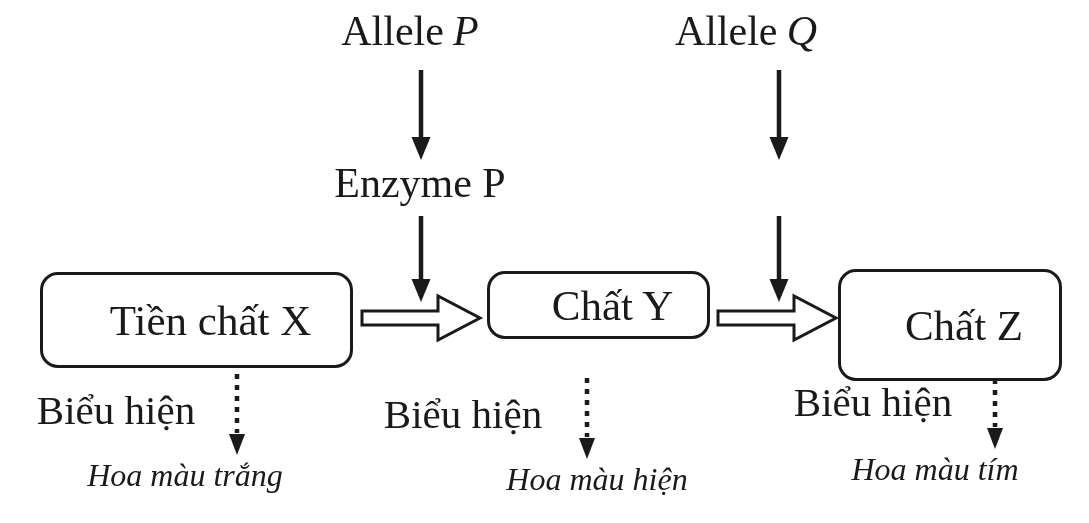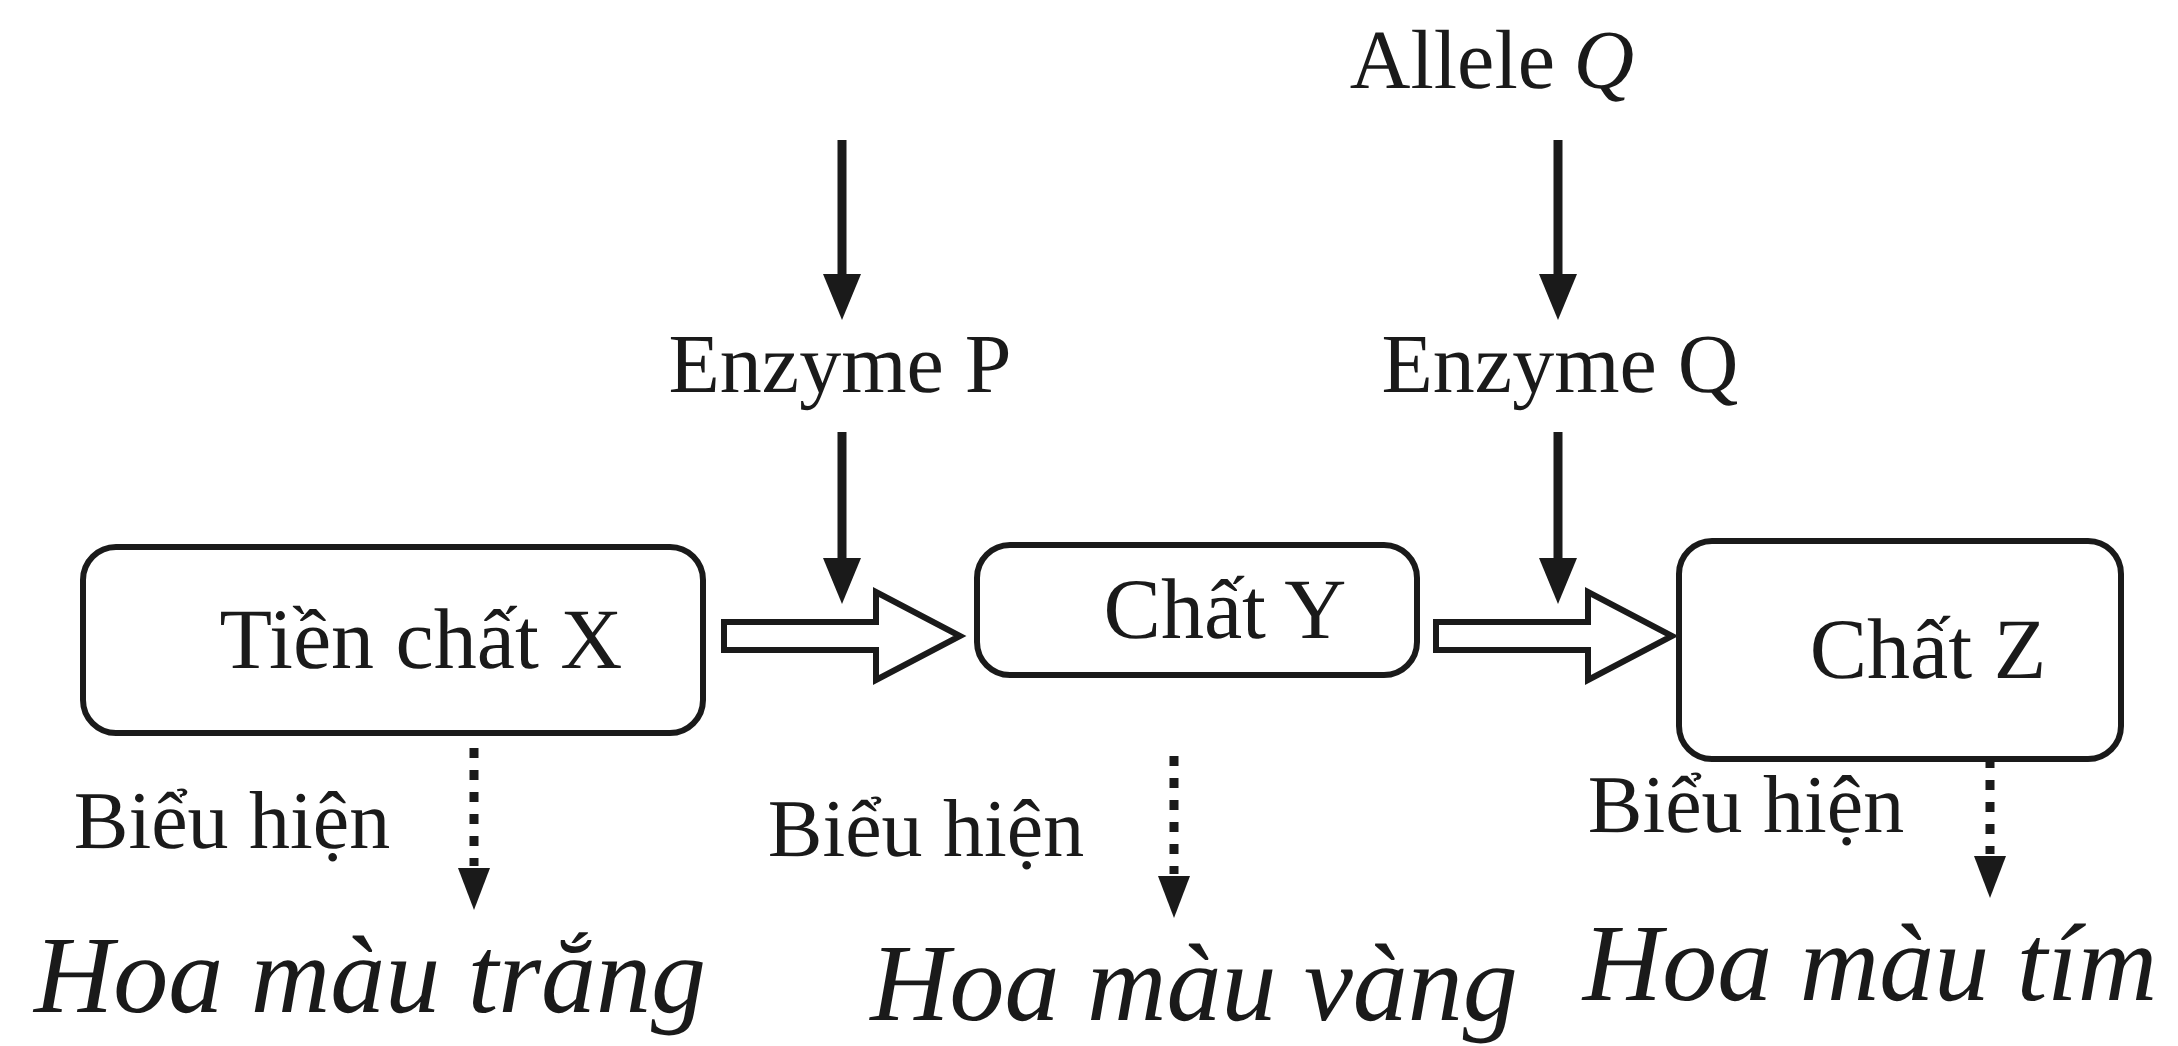--- a/index.html
+++ b/index.html
@@ -11,21 +11,21 @@
     background:#ffffff;
     font-family:"Liberation Serif","DejaVu Serif",serif;
     color:#1a1a1a;
     overflow:hidden;
   }
   .label { position:absolute; text-align:center; white-space:nowrap; line-height:1.1; }
   .t-allele { font-size:42px; }
   .t-allele .sym { font-style:italic; margin-left:0.22em; }
   .t-enzyme { font-size:42px; }
   .t-expr   { font-size:41px; }
-  .t-pheno  { font-size:55px; font-style:italic; }
+  .t-pheno  { font-size:32px; font-style:italic; }
   .box {
     position:absolute;
     border:3.5px solid #1a1a1a;
     border-radius:18px;
     background:#ffffff;
     display:flex; align-items:center; justify-content:center;
     font-size:43px;
     z-index:2;
     padding-left:28px;
   }
@@ -81,38 +81,40 @@
     <g>
       <line class="ink-line" x1="587" y1="378" x2="587" y2="437" stroke-width="4.5" stroke-dasharray="5 6"></line>
       <polygon class="ink-fill" points="587,459 579,438 595,438"></polygon>
     </g>
     <g>
       <line class="ink-line" x1="995" y1="368" x2="995" y2="427" stroke-width="4.5" stroke-dasharray="5 6"></line>
       <polygon class="ink-fill" points="995,449 987,428 1003,428"></polygon>
     </g>
   </svg>
 
+  <div class="label t-allele" style="left:260px; top:8px; width:300px;">
+    <span>Allele</span><span class="sym">P</span>
+  </div>
   <div class="label t-allele" style="left:596px; top:8px; width:300px;">
     <span>Allele</span><span class="sym">Q</span>
   </div>
 
   <div class="label t-enzyme" style="left:270px; top:160px; width:300px;">Enzyme P</div>
-  <div class="label t-enzyme" style="left:630px; top:160px; width:300px;">Enzyme Q</div>
 
   <div class="box" style="left:40px; top:272px; width:313px; height:96px;">
     <span>Tiền chất X</span>
   </div>
   <div class="box" style="left:487px; top:271px; width:223px; height:68px;">
     <span>Chất Y</span>
   </div>
   <div class="box" style="left:838px; top:269px; width:224px; height:112px;">
     <span>Chất Z</span>
   </div>
 
   <div class="label t-expr" style="left:0px; top:388px; width:232px;">Biểu hiện</div>
   <div class="label t-expr" style="left:343px; top:392px; width:240px;">Biểu hiện</div>
   <div class="label t-expr" style="left:753px; top:380px; width:240px;">Biểu hiện</div>
 
   <div class="label t-pheno" style="left:10px; top:458px; width:350px;">Hoa màu trắng</div>
-  <div class="label t-pheno" style="left:422px; top:462px; width:350px;">Hoa màu vàng</div>
+  <div class="label t-pheno" style="left:422px; top:462px; width:350px;">Hoa màu hiện</div>
   <div class="label t-pheno" style="left:760px; top:452px; width:350px;">Hoa màu tím</div>
 
 </div>
 
 </body></html>

